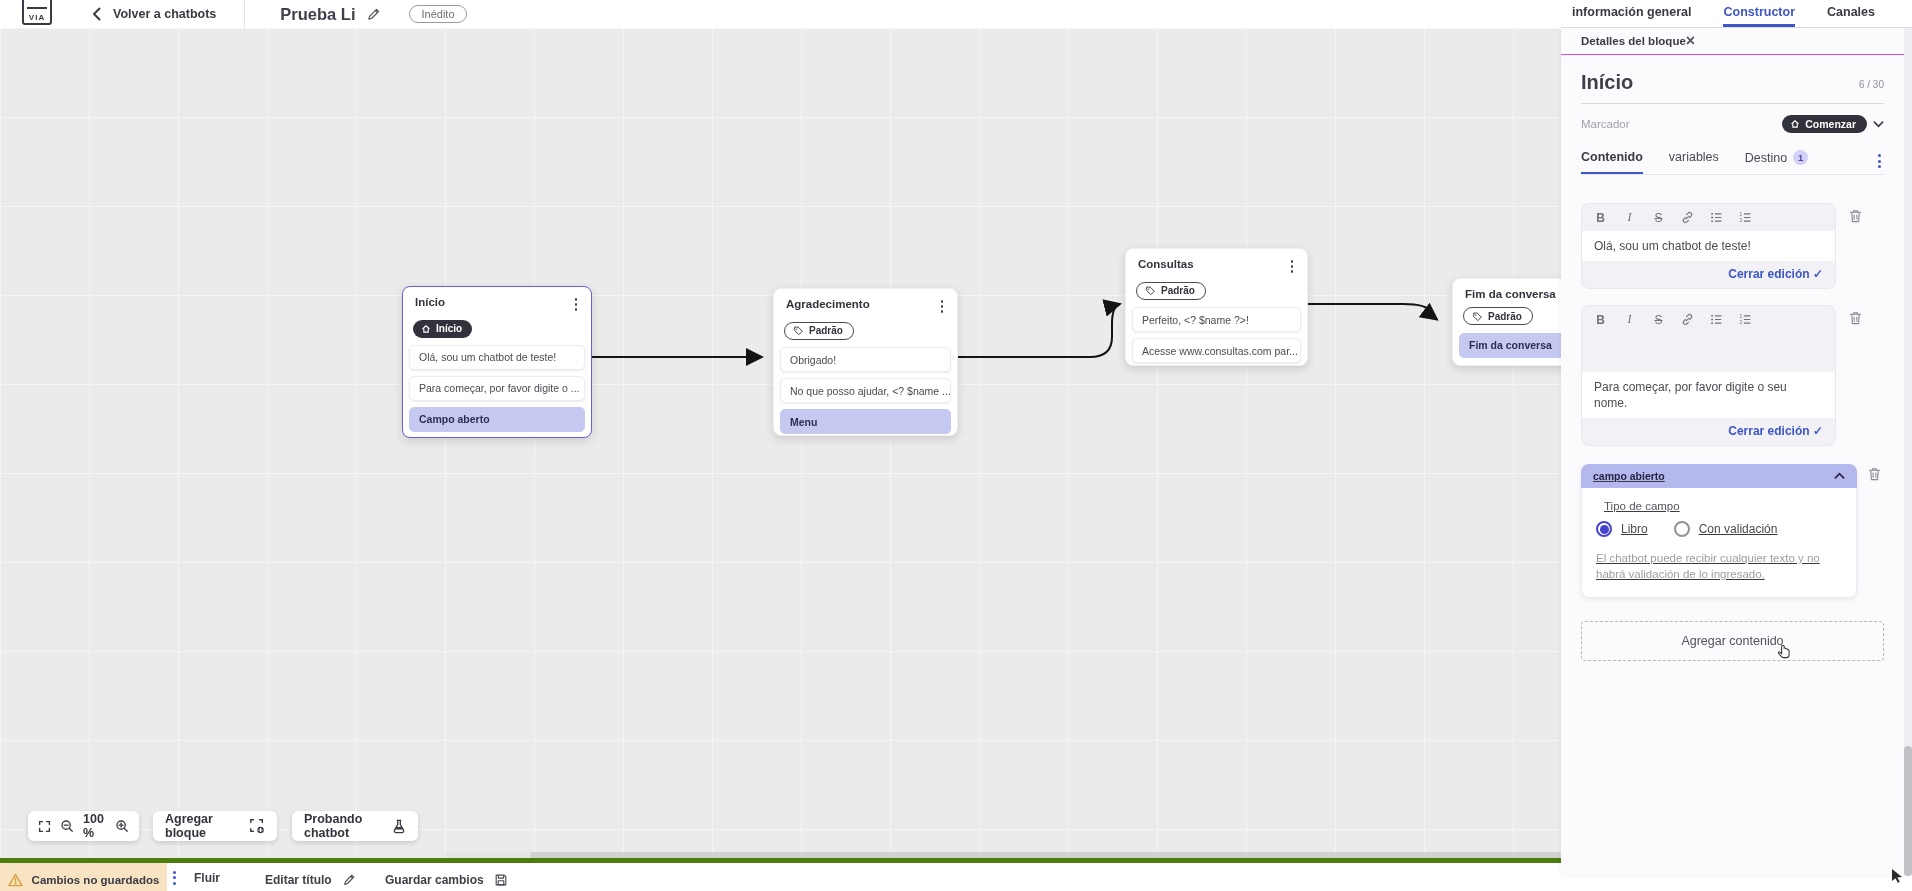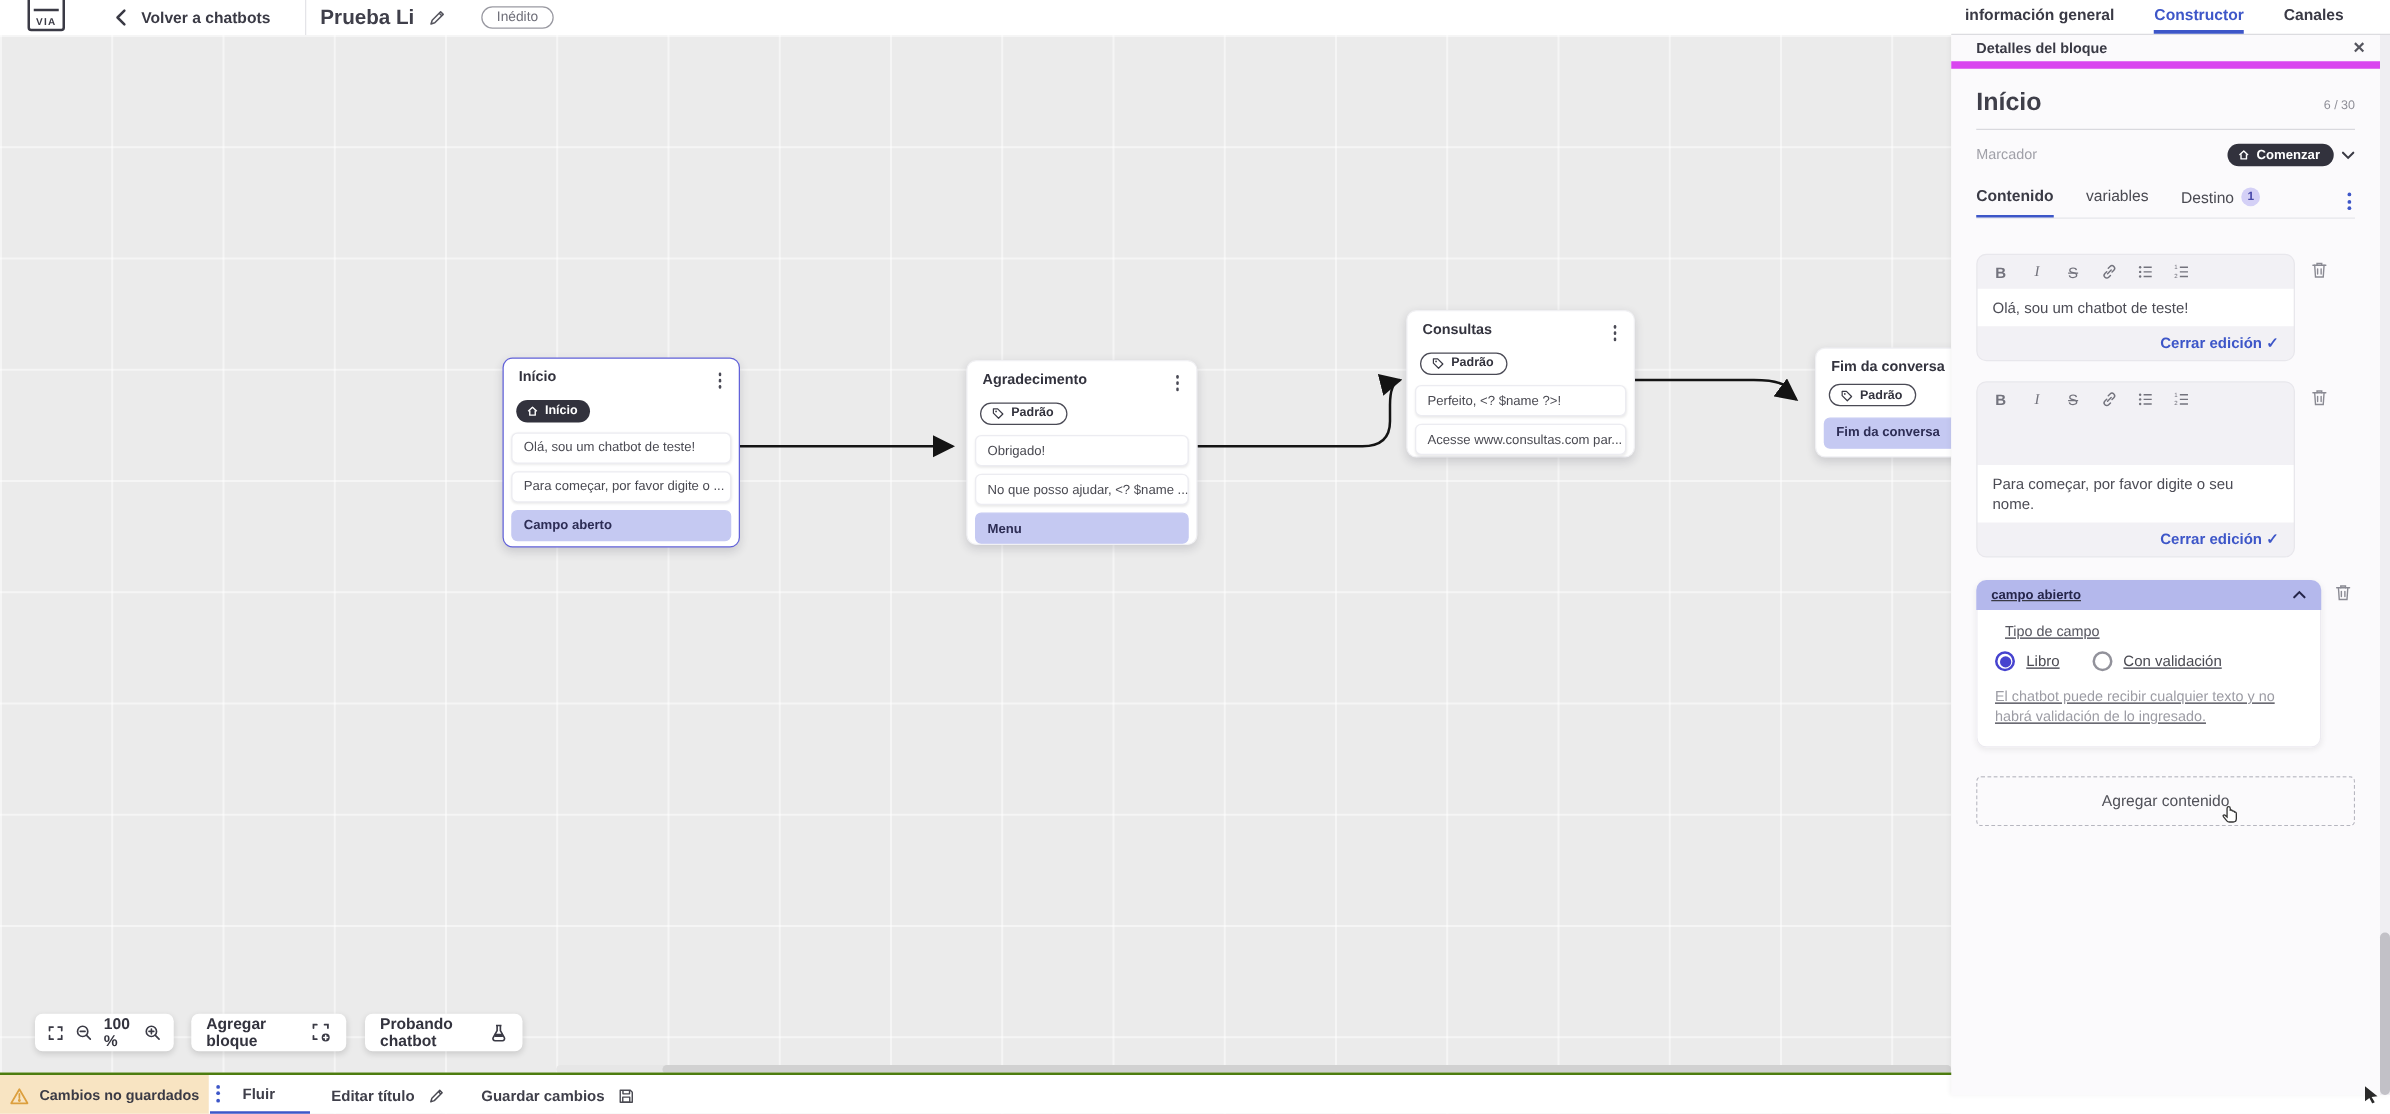--- a/index.html
+++ b/index.html
@@ -9,21 +9,21 @@
     background:#ffffff; position:relative; color:#3a3a45;
   }
   
   .topbar { position:absolute; left:0; top:0; width:1912px; height:28px; background:#fff; z-index:30; display:flex; align-items:center; }
   .logo { position:relative; margin-left:22px; width:30px; height:32px; margin-top:-10px; border:2px solid #3a3a45; border-radius:3px; background:#fff; }
   .logo .bar { position:absolute; left:3px; right:3px; top:12px; height:2px; background:#3a3a45; }
   .logo .txt { position:absolute; left:0; right:0; bottom:1px; text-align:center; font-size:8px; font-weight:bold; letter-spacing:1px; color:#3a3a45; }
   .back-btn { display:flex; align-items:center; gap:12px; margin-left:40px; cursor:pointer; }
   .back-label { font-size:12.5px; font-weight:bold; color:#3a3a45; }
   .tb-divider { width:1px; height:28px; background:#e4e4e8; margin-left:28px; }
-  .bot-title { margin-left:11px; font-size:16.5px; font-weight:600; color:#3f3f4a; }
+  .bot-title { margin-left:35px; font-size:16.5px; font-weight:600; color:#3f3f4a; }
   .pencil { margin-left:11px; }
   .inedito { margin-left:28px; border:1px solid #9a9aa2; border-radius:999px; padding:2px 11px; font-size:11px; color:#6e6e78; background:#fff; }
   .top-tabs { position:absolute; right:0; top:0; width:351px; height:28px; border-bottom:1px solid #dcdce0; display:flex; align-items:stretch; gap:32px; padding-left:11px; background:#fff; }
   .top-tab { display:flex; align-items:center; font-size:12.5px; font-weight:bold; color:#3a3a45; border-bottom:3px solid transparent; cursor:pointer; }
   .top-tab.active { color:#3d56c8; border-bottom-color:#3d56c8; }
   
   .canvas { position:absolute; left:0; top:28px; width:1561px; height:863px; overflow:hidden;
     background-color:#ebebeb;
     background-image: linear-gradient(to right, rgba(255,255,255,.5) 1.5px, transparent 1.5px),
                       linear-gradient(to bottom, rgba(255,255,255,.5) 1.5px, transparent 1.5px);
@@ -42,21 +42,21 @@
   .node-rows { padding:7px 6px 6px 6px; display:flex; flex-direction:column; gap:6px; }
   .node-row { background:#fff; border:1px solid #ececf1; box-shadow:0 1px 2px rgba(0,0,0,.08); border-radius:5px; padding:5.5px 9px; font-size:10.5px; color:#4a4a52; white-space:nowrap; overflow:hidden; }
   .node-row.highlight { background:#c5c9f2; border-color:#c5c9f2; box-shadow:none; font-weight:bold; color:#2d2d55; }
   
   .tool-card { position:absolute; top:783px; height:30px; background:#fff; border-radius:6px; box-shadow:0 2px 5px rgba(0,0,0,.14); display:inline-flex; align-items:center; padding:0 12px; gap:9px; font-size:12.5px; font-weight:bold; color:#33333e; z-index:3; }
   .zoom-level { font-size:12.5px; font-weight:bold; color:#33333e; }
   .hscroll { position:absolute; left:445px; top:824px; width:1116px; height:7px; background:#e6e6e6; border-radius:4px; z-index:3; }
   .hscroll .thumb { position:absolute; left:85px; top:0; height:7px; width:1031px; background:#d1d1d1; border-radius:4px; }
   
   .panel { position:absolute; left:1561px; top:28px; width:351px; height:848px; background:#fbfafc; z-index:20; box-shadow:-1px 0 4px rgba(0,0,0,.05); }
-  .panel-header { height:27px; border-bottom:6px solid #d946ef; display:flex; align-items:center; justify-content:space-between; padding:0 20px; font-size:11.5px; font-weight:600; color:#3a3a45; }
+  .panel-header { height:27px; border-bottom:1px solid #d946ef; display:flex; align-items:center; padding:0 20px; font-size:11.5px; font-weight:600; color:#3a3a45; }
   .close-x { font-size:16px; color:#55555e; cursor:pointer; line-height:1; }
   .panel-body { padding:0 28px 0 20px; }
   .ptitle-row { margin-top:16px; display:flex; justify-content:space-between; align-items:flex-end; border-bottom:1px solid #d9d9de; padding-bottom:9px; }
   .ptitle { font-size:20px; font-weight:600; color:#3f3f4a; }
   .pcount { font-size:10px; color:#8f8f98; padding-bottom:4px; }
   .marker-row { margin-top:11px; display:flex; justify-content:space-between; align-items:center; }
   .marker-label { font-size:11.5px; color:#a0a0a8; }
   .marker-right { display:flex; align-items:center; gap:6px; }
   .pill-dark { display:inline-flex; align-items:center; gap:5px; background:#32323d; color:#fff; font-size:10.5px; font-weight:bold; padding:3px 11px 3px 8px; border-radius:999px; cursor:pointer; }
   .ptabs { margin-top:17px; display:flex; gap:26px; border-bottom:1px solid #e6e6ea; height:25px; align-items:flex-start; }
@@ -84,21 +84,21 @@
   .radio-opt { display:flex; align-items:center; gap:9px; font-size:12px; color:#4a4a52; cursor:pointer; }
   .radio { width:16px; height:16px; border-radius:50%; border:2px solid #92929b; background:#fff; position:relative; }
   .radio.sel { border-color:#4643cf; }
   .radio.sel::after { content:""; position:absolute; left:1.5px; top:1.5px; width:9px; height:9px; border-radius:50%; background:#4643cf; }
   .help-text { margin-top:13px; font-size:11.5px; color:#9c9ca4; line-height:16px; }
   .add-content { position:relative; margin-top:23px; width:303px; height:40px; border:1.5px dashed #b6b6bf; border-radius:4px; display:flex; align-items:center; justify-content:center; font-size:12.5px; color:#515159; cursor:pointer; background:transparent; }
   .cursor-hand { position:absolute; left:193px; top:19px; }
   .pscroll { position:absolute; right:0; top:0; width:8px; height:848px; background:#efeef2; }
   .pscroll .thumb { position:absolute; right:0; bottom:0; width:8px; height:130px; background:#c2c1c7; border-radius:4px; }
   
-  .bottombar { position:absolute; left:0; top:858px; width:1912px; height:33px; background:#fff; z-index:15; border-top:2px solid #4d7c0f; }
+  .bottombar { position:absolute; left:0; top:858px; width:1912px; height:33px; background:#fff; z-index:15; border-top:5px solid #4d7c0f; }
   .unsaved-chip { position:absolute; left:0; top:0; width:167px; height:33px; background:#f8e4c2; display:flex; align-items:center; justify-content:center; gap:9px; font-size:11.5px; font-weight:bold; color:#3a3a45; }
   .fluir-tab { position:absolute; left:168px; top:0; width:80px; height:33px; border-bottom:4px solid #3d56c8; display:flex; align-items:center; gap:15px; padding-left:2px; cursor:pointer; }
   .fluir-label { font-size:12px; font-weight:bold; color:#3f3f4a; }
   .bb-item { position:absolute; top:0; height:33px; display:flex; align-items:center; gap:10px; font-size:12px; font-weight:600; color:#3f3f4a; cursor:pointer; }
   .bb-edit { left:265px; }
   .bb-save { left:385px; }
   .corner-cursor { position:absolute; left:1891px; top:868px; z-index:40; }
   svg { display:block; }
 </style>
 </head>

